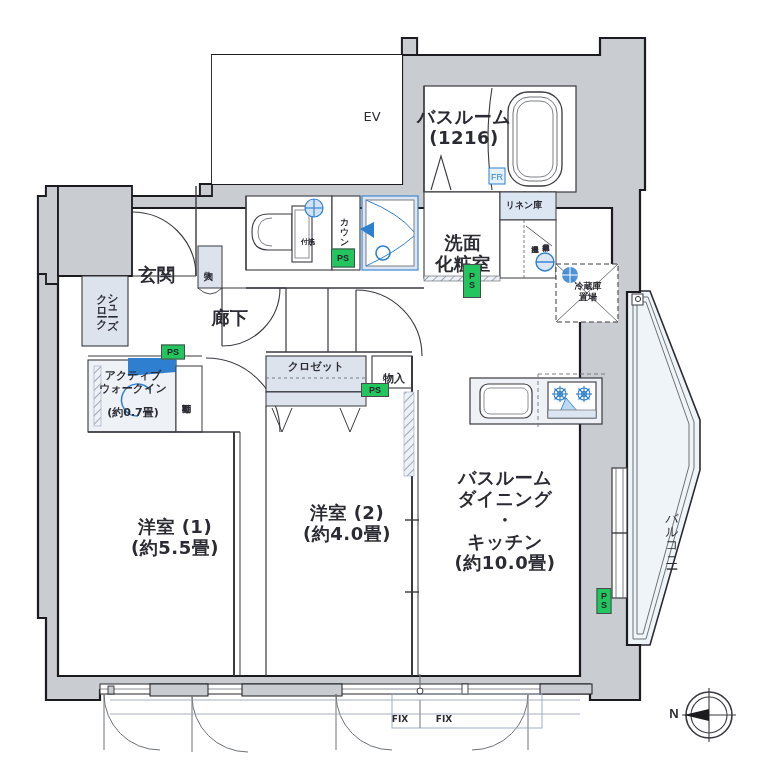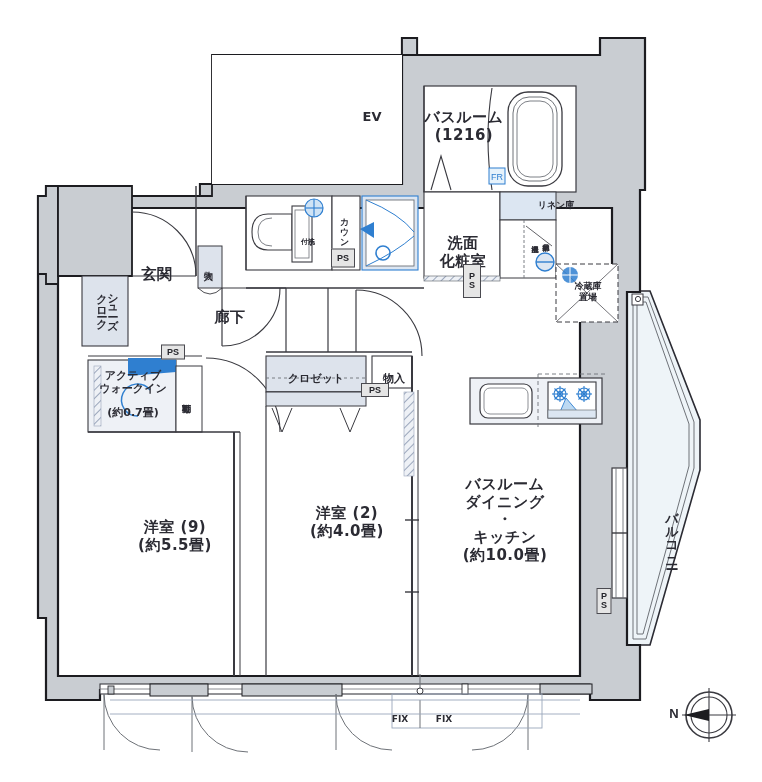--- a/index.html
+++ b/index.html
@@ -1,26 +1,26 @@
 <!DOCTYPE html>
 <html><head>
 <meta charset="utf-8">
 <style>
   html,body{margin:0;padding:0;background:#fff;}
   body{width:762px;height:782px;font-family:"Liberation Sans","DejaVu Sans",sans-serif;position:relative;overflow:hidden;}
   #plan{position:absolute;left:0;top:0;width:762px;height:782px;}
   .lbl{position:absolute;color:#2b2b33;line-height:1.18;text-align:center;white-space:pre;pointer-events:none;}
   .jp{font-family:"DejaVu Sans","Liberation Sans",sans-serif;}
   .vert{writing-mode:vertical-rl;text-orientation:upright;line-height:1.0;}
-  .big{font-size:15px;font-weight:600;letter-spacing:.5px;}
-  .med{font-size:13px;font-weight:700;}
+  .big{font-size:18px;font-weight:600;letter-spacing:.5px;}
+  .med{font-size:13px;font-weight:400;}
   .sm{font-size:11px;font-weight:600;}
   .xs{font-size:9px;font-weight:600;}
   .xxs{font-size:7px;font-weight:600;}
-  .psbox{position:absolute;border:1px solid #4a4a50;background:#e5e5e5;display:flex;align-items:center;justify-content:center;}
+  .psbox{position:absolute;border:1px solid #4a4a50;background:#22c55e;display:flex;align-items:center;justify-content:center;}
   .psbox span{font-size:9px;font-weight:700;color:#25252b;letter-spacing:0;line-height:1;}
   .psv{flex-direction:column;}
 </style>
 </head>
 <body>
 
 <svg id="plan" viewBox="0 0 762 782">
   <defs>
     <pattern id="hatch" width="6" height="6" patternUnits="userSpaceOnUse" patternTransform="rotate(45)">
       <rect width="6" height="6" fill="#eef1f6"></rect>
@@ -264,43 +264,43 @@
     <polygon points="684,715 709,709 709,721" fill="#1c1c20"></polygon>
   </g>
 </svg>
 
 <div id="labels">
     <div class="lbl jp big" style="left: 505px; top: 520px; transform: translate(-50%, -50%);">バスルーム
 ダイニング
 ・
 キッチン
 (約10.0畳)</div>
-    <div class="lbl jp big" style="left: 175px; top: 537px; transform: translate(-50%, -50%);">洋室 (9)
+    <div class="lbl jp big" style="left: 175px; top: 537px; transform: translate(-50%, -50%);">洋室 (1)
 (約5.5畳)</div>
     <div class="lbl jp big" style="left: 347px; top: 523px; transform: translate(-50%, -50%);">洋室 (2)
 (約4.0畳)</div>
     <div class="lbl jp big" style="left: 157px; top: 275px; transform: translate(-50%, -50%);">玄関</div>
     <div class="lbl jp big" style="left: 230px; top: 318px; transform: translate(-50%, -50%);">廊下</div>
     <div class="lbl jp big" style="left: 463px; top: 229px; transform: translate(-50%, -50%); margin-top: 24px;">洗面
 化粧室</div>
     <div class="lbl jp big" style="left: 464px; top: 127px; transform: translate(-50%, -50%);">バスルーム
 (1216)</div>
     <div class="lbl jp med" style="left: 372px; top: 117px; transform: translate(-50%, -50%);">EV</div>
     <div class="lbl jp med vert" style="left: 672px; top: 533px; transform: translate(-50%, -50%);">バルコニー</div>
     <div class="lbl jp sm vert" style="left: 107px; top: 305px; transform: translate(-50%, -50%);">シューズ
 クローク</div>
     <div class="lbl jp sm" style="left: 133px; top: 383px; transform: translate(-50%, -50%);">アクティブ
 ウォークイン</div>
     <div class="lbl jp sm" style="left: 133px; top: 413px; transform: translate(-50%, -50%); text-align: center;">(約0.7畳)</div>
     <div class="lbl jp xs vert" style="left: 186px; top: 397px; transform: translate(-50%, -50%);">可動棚</div>
-    <div class="lbl jp sm" style="left: 316px; top: 379px; transform: translate(-50%, -50%);">クロゼット</div>
+    <div class="lbl jp sm" style="left: 316px; top: 367px; transform: translate(-50%, -50%);">クロゼット</div>
     <div class="lbl jp sm" style="left: 394px; top: 379px; transform: translate(-50%, -50%);">物入</div>
     <div class="lbl jp xs vert" style="left: 208px; top: 264px; transform: translate(-50%, -50%);">物入</div>
     <div class="lbl jp xs vert" style="left: 344px; top: 232px; transform: translate(-50%, -50%);">カウンター</div>
-    <div class="lbl jp xs" style="left: 524px; top: 205px; transform: translate(-50%, -50%); margin-left: 32px;">リネン庫</div>
+    <div class="lbl jp xs" style="left: 524px; top: 205px; transform: translate(-50%, -50%);">リネン庫</div>
     <div class="lbl jp xxs vert" style="left: 534px; top: 240px; transform: translate(-50%, -50%);">洗濯機</div>
     <div class="lbl jp xxs vert" style="left: 545px; top: 238px; transform: translate(-50%, -50%);">上部収納</div>
     <div class="lbl jp xs" style="left: 588px; top: 292px; transform: translate(-50%, -50%);">冷蔵庫
 置場</div>
     <div class="lbl jp xs" style="left: 400px; top: 719px; transform: translate(-50%, -50%);">FIX</div>
     <div class="lbl jp xs" style="left: 444px; top: 719px; transform: translate(-50%, -50%);">FIX</div>
     <div class="lbl jp xxs vert" style="left: 307px; top: 232px; transform: translate(-50%, -50%);">手洗
 付</div>
     <div class="psbox" style="width: 22px; height: 17px; position: absolute; left: 343px; top: 258px; transform: translate(-50%, -50%);">
       <span>PS</span>

